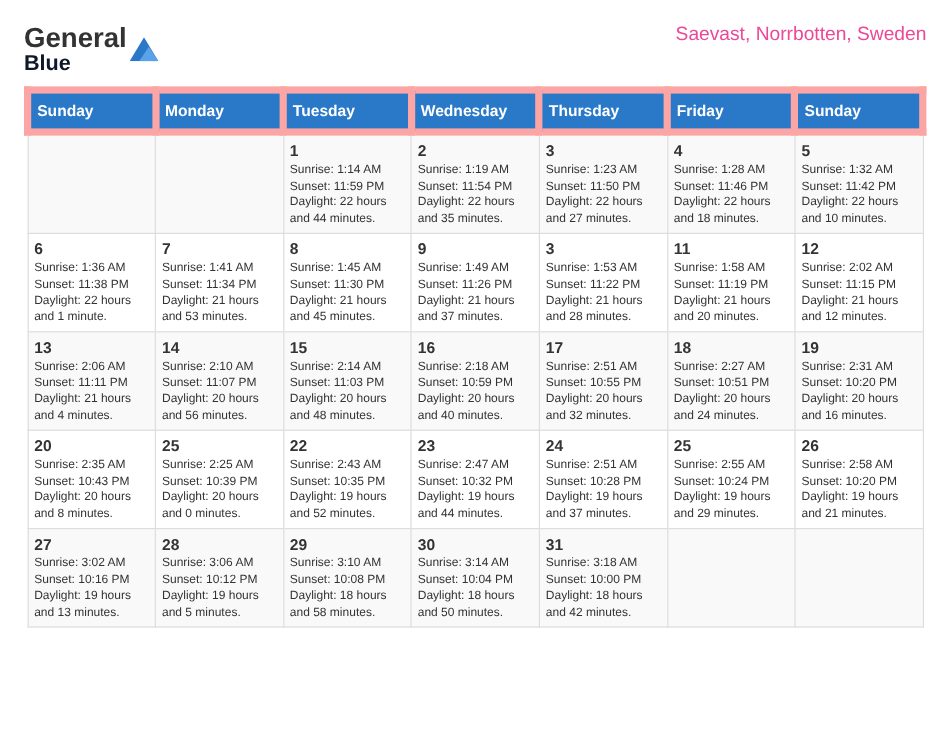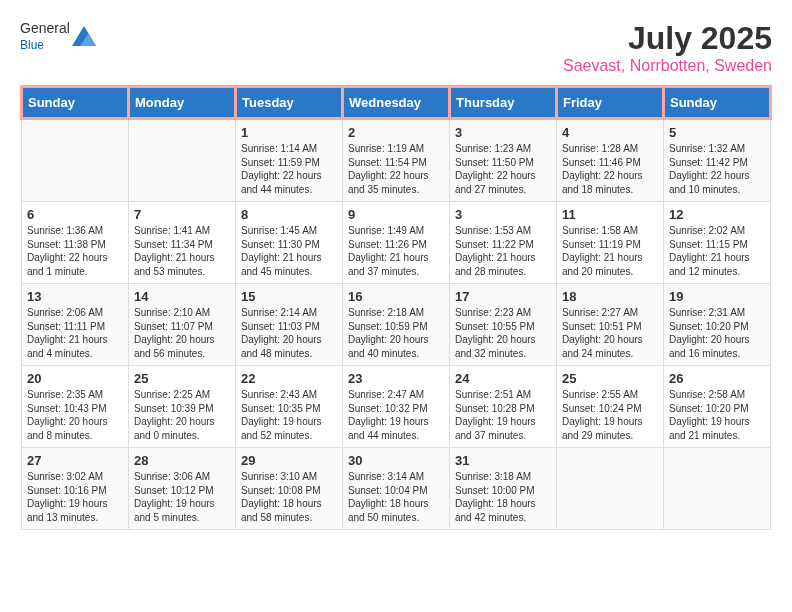--- a/index.html
+++ b/index.html
@@ -15,28 +15,28 @@
       justify-content: space-between;
       align-items: flex-start;
       margin-bottom: 10px;
     }
     .logo {
       display: flex;
       align-items: center;
       gap: 4px;
     }
     .logo-text-general {
-      font-size: 14px;
-      font-weight: normal;
+      font-size: 23px;
+      font-weight: bold;
       color: #333;
     }
     .logo-text-blue {
-      font-size: 12px;
-      font-weight: normal;
-      color: #0369a1;
+      font-size: 18px;
+      font-weight: bold;
+      color: #0f172a;
     }
     .logo-icon {
       width: 24px;
       height: 20px;
       margin-left: 2px;
     }
     .title-block {
       text-align: right;
     }
     .month-title {
@@ -55,21 +55,21 @@
     }
     .calendar thead tr {
       background-color: #2979c8;
       color: white;
     }
     .calendar thead th {
       padding: 7px 5px;
       text-align: left;
       font-size: 13px;
       font-weight: bold;
-      border: 3px solid #fca5a5;
+      border: 6px solid #fca5a5;
     }
     .calendar tbody tr {
       border-bottom: 1px solid #ccc;
     }
     .calendar tbody td {
       vertical-align: top;
       padding: 5px;
       border: 1px solid #ddd;
       width: 107px;
       height: 80px;
@@ -104,21 +104,20 @@
         <span class="logo-text-general">General</span><br>
         <span class="logo-text-blue">Blue</span>
       </div>
       <svg class="logo-icon" viewBox="0 0 30 25" xmlns="http://www.w3.org/2000/svg">
         <polygon points="0,25 15,0 30,25" fill="#2979c8"></polygon>
         <polygon points="10,25 20,10 30,25" fill="#5ba3e8"></polygon>
       </svg>
     </div>
   </div>
   <div class="title-block">
-    <div class="month-title">July 2025</div>
     <div class="location-title">Saevast, Norrbotten, Sweden</div>
   </div>
 </div>
 
 <table class="calendar">
   <thead>
     <tr>
     <th>Sunday</th>
         <th>Monday</th>
         <th>Tuesday</th>
@@ -227,21 +226,21 @@
 Daylight: 20 hours and 48 minutes.</div>
         </td>
         <td>
           <span class="day-number">16</span>
           <div class="day-info">Sunrise: 2:18 AM
 Sunset: 10:59 PM
 Daylight: 20 hours and 40 minutes.</div>
         </td>
         <td>
           <span class="day-number">17</span>
-          <div class="day-info">Sunrise: 2:23 AM
+          <div class="day-info">Sunrise: 2:51 AM
 Sunset: 10:55 PM
 Daylight: 20 hours and 32 minutes.</div>
         </td>
         <td>
           <span class="day-number">18</span>
           <div class="day-info">Sunrise: 2:27 AM
 Sunset: 10:51 PM
 Daylight: 20 hours and 24 minutes.</div>
         </td>
         <td>

